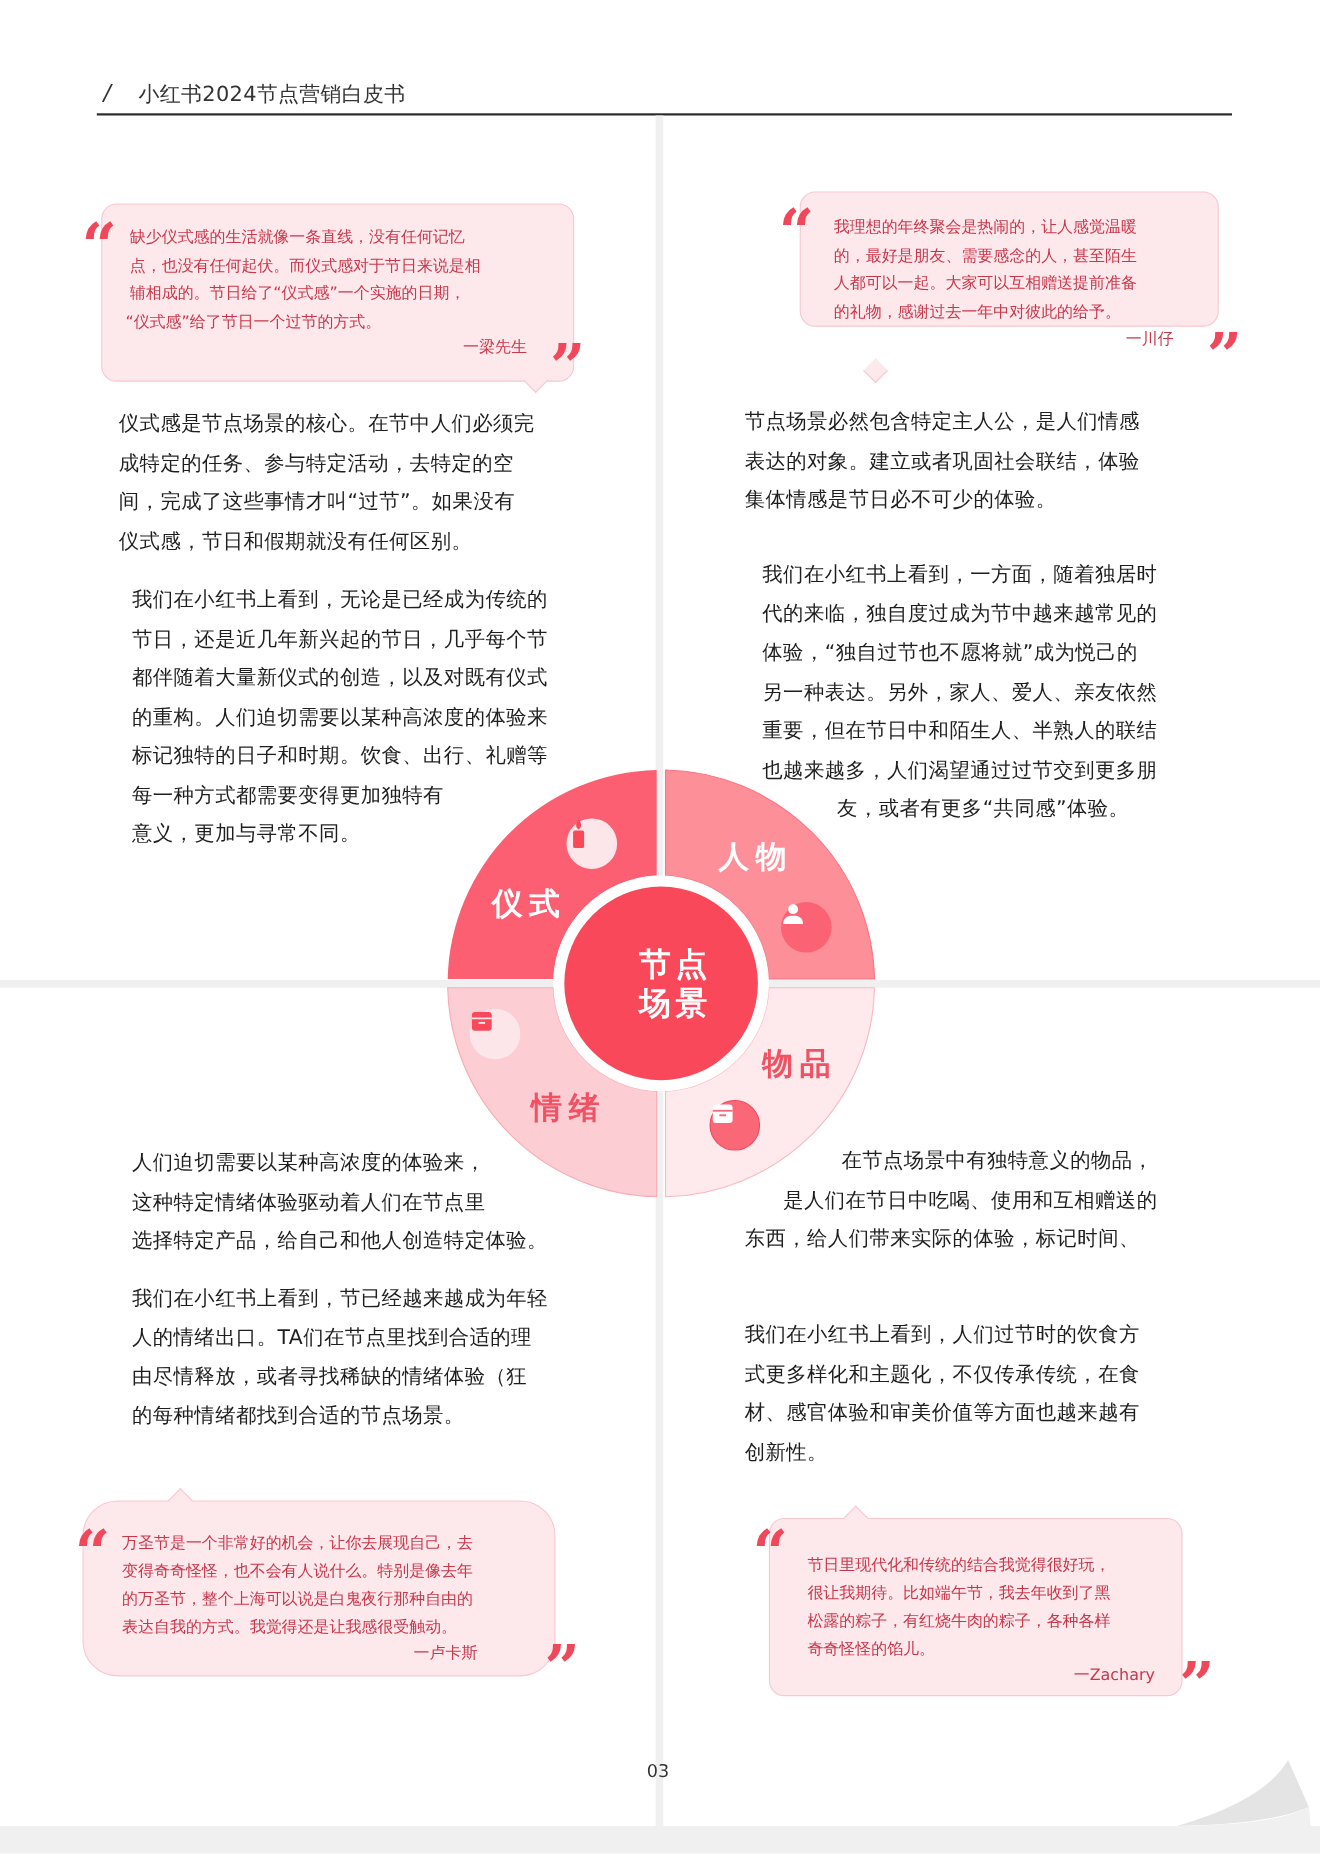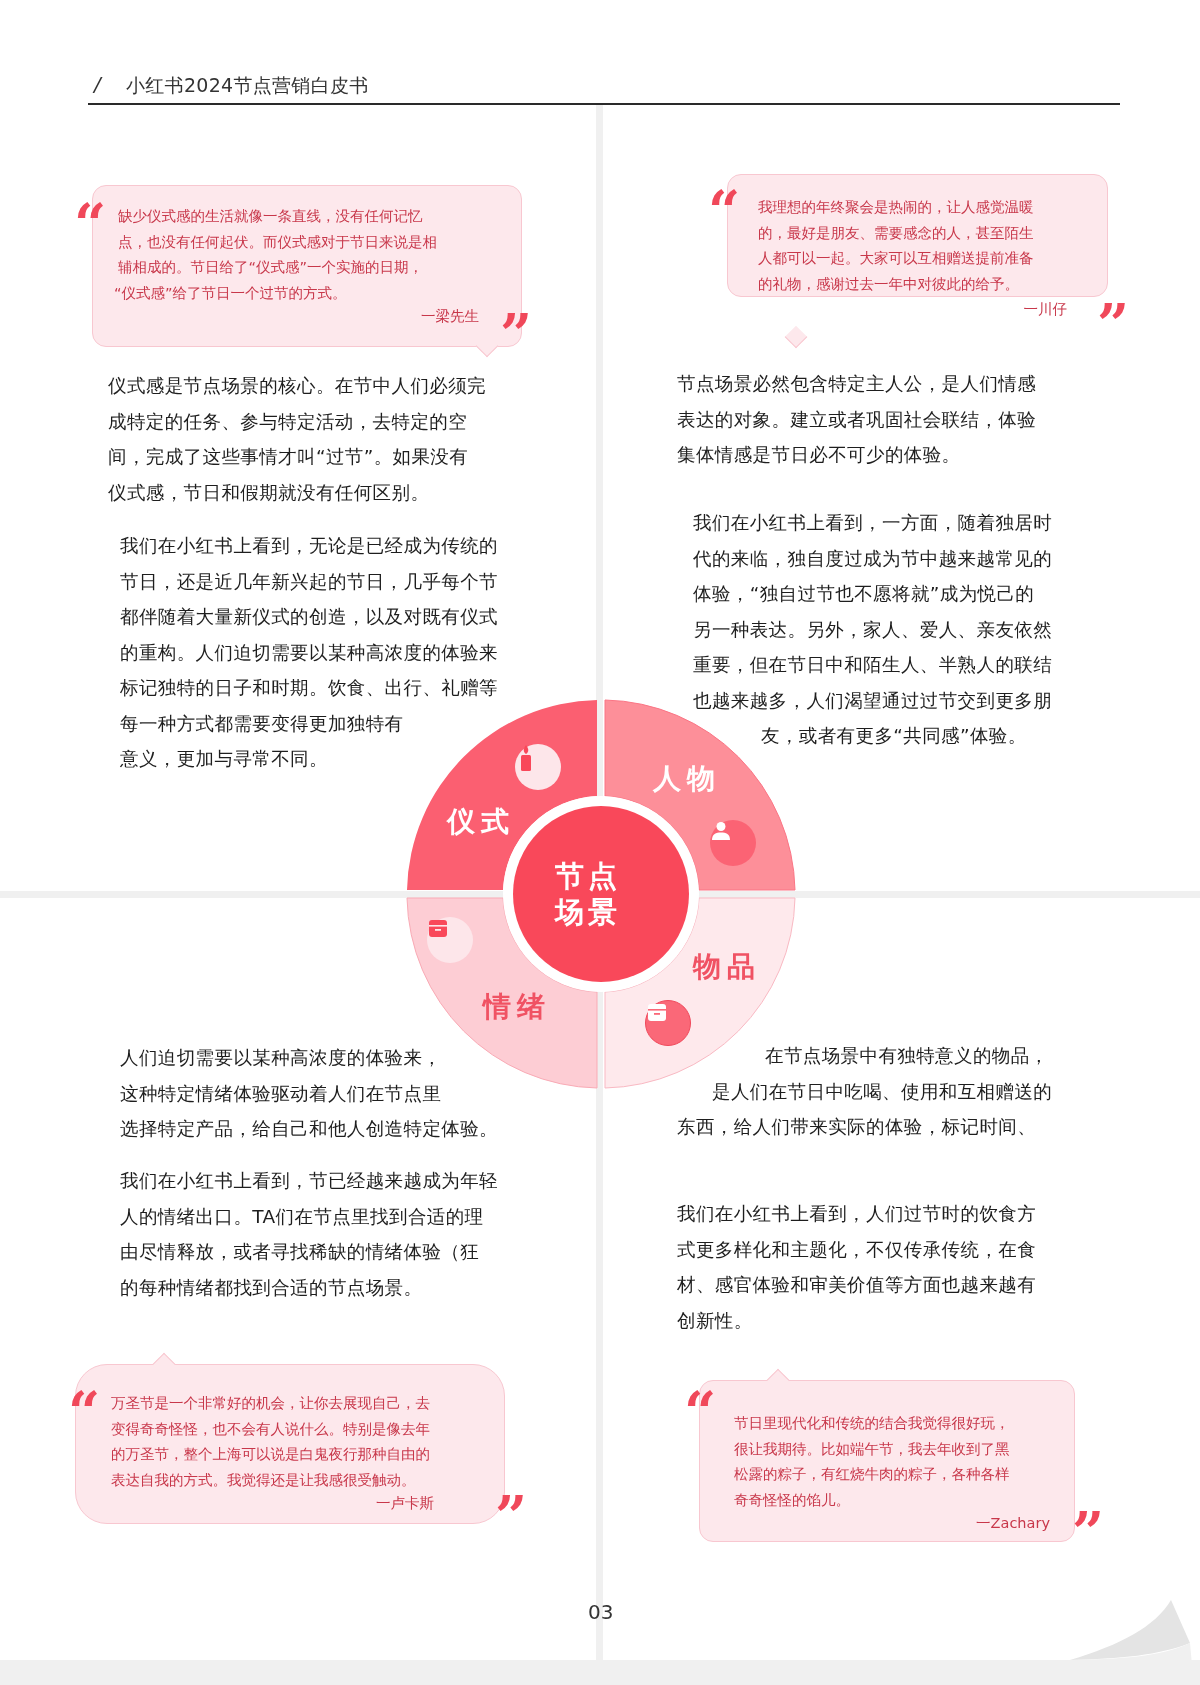--- a/index.html
+++ b/index.html
@@ -21,23 +21,23 @@
   .quote .tail.up { border: none; border-left: 1.5px solid #f8c7d0; border-top: 1.5px solid #f8c7d0; }
   .qmark { position: absolute; font-family: "DejaVu Serif", serif; font-weight: bold; color: #f0485a; font-size: 56px; line-height: 56px; }
 
   .para { position: absolute; font-size: 18.5px; line-height: 35.5px; color: #1e1e1e; letter-spacing: 0.4px; }
   .para p { white-space: nowrap; }
 
   .wheel { position: absolute; left: 405px; top: 698px; width: 392px; height: 392px; }
   .wheel svg { position: absolute; left: 0; top: 0; }
   .wlabel { position: absolute; font-size: 28px; font-weight: bold; letter-spacing: 6px; }
   .wicon { position: absolute; width: 46px; height: 46px; border-radius: 50%; display: flex; align-items: center; justify-content: center; }
-  .center-label { position: absolute; left: 150px; top: 160px; width: 92px; text-align: left; color: #fff; font-size: 29px; font-weight: bold; line-height: 36px; letter-spacing: 4px; }
-
-  .pageno { position: absolute; left: 588px; top: 1600px; font-size: 20px; color: #333; }
+  .center-label { position: absolute; left: 150px; top: 160px; width: 92px; text-align: right; color: #fff; font-size: 29px; font-weight: bold; line-height: 36px; letter-spacing: 4px; }
+
+  .pageno { position: absolute; left: 588px; top: 1600px; font-size: 16px; color: #333; }
   .footer-band { position: absolute; left: 0; top: 1660px; width: 1200px; height: 25px; background: #f0f0f0; }
   .curl { position: absolute; left: 1040px; top: 1595px; }
 </style>
 </head>
 <body>
 
 <div class="header">
   <span class="slash">/</span>
   <span class="title">小红书2024节点营销白皮书</span>
   <div class="rule"></div>

